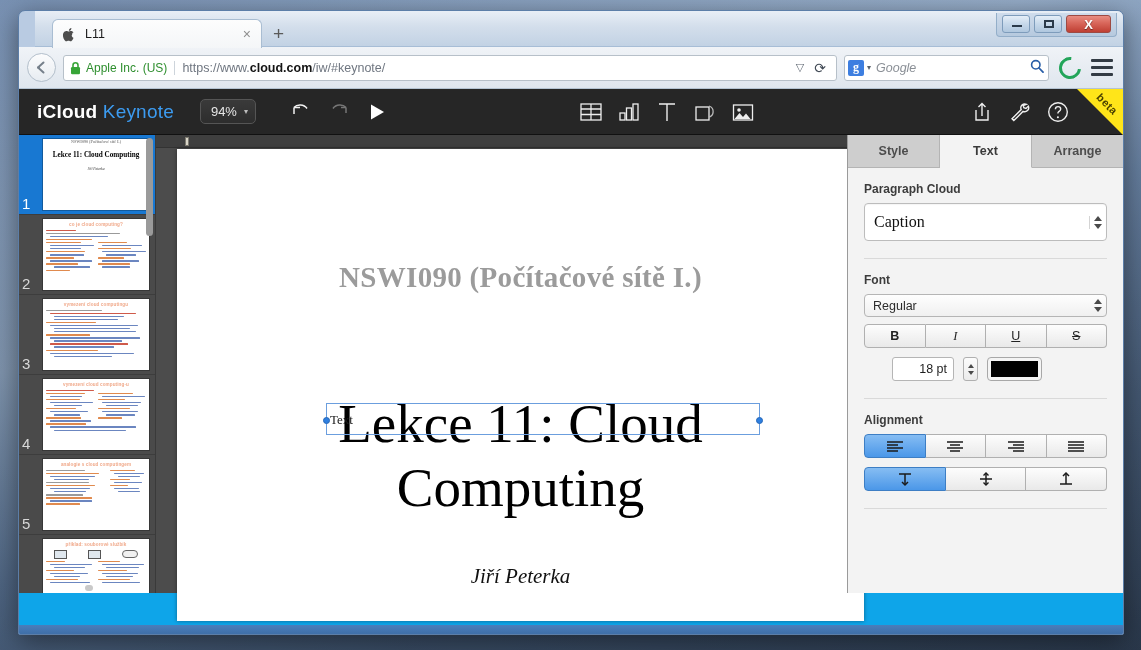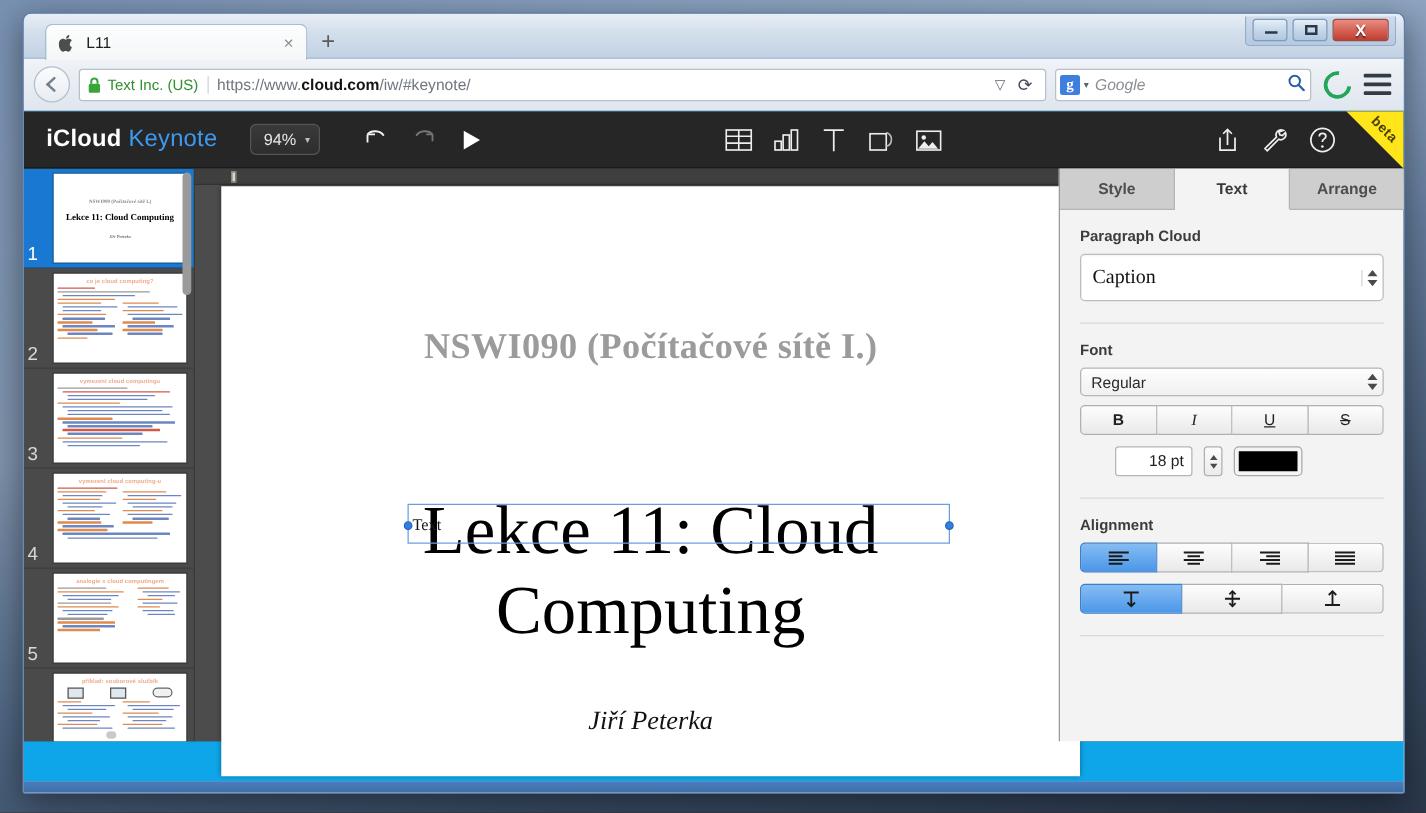--- a/index.html
+++ b/index.html
@@ -30,20 +30,21 @@
     background: #b9cbe2;
     box-shadow: 0 6px 26px rgba(0,0,0,.45);
     overflow: hidden;
   }
 
   
   #titlebar {
     position: relative; height: 36px;
     background: linear-gradient(to bottom, #e8eef6 0%, #d3deeb 45%, #c2d2e4 100%);
     border-bottom: 1px solid #a7bdd6;
+    margin-left: 16px;
   }
   .tab {
     position: absolute; left: 17px; top: 8px;
     width: 210px; height: 29px;
     background: linear-gradient(to bottom, #fdfdfd, #f4f6f8);
     border: 1px solid #a9bdd2;
     border-bottom: none;
     border-radius: 6px 6px 0 0;
     display: flex; align-items: center;
     padding: 0 6px 0 10px;
@@ -237,21 +238,21 @@
     color: #d8d8d8; font-size: 15px;
   }
   .slide-row.active .slide-num { color: #fff; }
   .thumb {
     width: 100%; height: 100%;
     background: #fff; overflow: hidden; position: relative;
     box-shadow: 0 0 0 1px rgba(0,0,0,.25);
   }
 
   
-  .t1 { display: flex; flex-direction: column; align-items: center; justify-content: center; }
+  .t1 { display: flex; flex-direction: column; align-items: center; justify-content: flex-start; }
   .t1 .t1a { font-family: "Liberation Serif", serif; font-size: 4.1px; color: #8a8a8a; font-weight: bold; margin-bottom: 7px;}
   .t1 .t1b { font-family: "Liberation Serif", serif; font-size: 7.2px; color: #000; font-weight: bold; line-height: 1.15; text-align: center;}
   .t1 .t1c { font-family: "Liberation Serif", serif; font-size: 3.6px; color: #333; font-style: italic; margin-top: 8px;}
 
   
   .tc { padding: 3px 3px 2px 3px; }
   .tc .th {
     font-size: 4.6px; color: #f0a98a; font-weight: bold; text-align: center;
     margin-bottom: 2.5px; letter-spacing: .1px;
   }
@@ -487,21 +488,21 @@
         <path d="M10.5 3.5 5 8.5l5.5 5" fill="none" stroke="#76808b" stroke-width="2" stroke-linecap="round" stroke-linejoin="round"></path>
         <path d="M5 8.5h1" stroke="#76808b" stroke-width="2" stroke-linecap="round"></path>
       </svg>
     </div>
 
     <div class="urlbar">
       <svg class="lock-icon" width="11" height="14" viewBox="0 0 11 14">
         <rect x="1" y="6" width="9" height="7.2" rx="1.2" fill="#37a537"></rect>
         <path d="M3 6V4.2a2.5 2.5 0 0 1 5 0V6" fill="none" stroke="#37a537" stroke-width="1.6"></path>
       </svg>
-      <span class="site-owner">Text Inc. (US)</span>
+      <span class="site-owner">Apple Inc. (US)</span>
       <span class="url-text"><span>https://www.</span><b>cloud.com</b><span>/iw/#keynote/</span></span>
       <span class="url-icons">
         <span>▽</span>
         <span class="reload">⟳</span>
       </span>
     </div>
 
     <div class="searchbar">
       <span class="g-badge">g</span>
       <span class="search-caret">▾</span>

